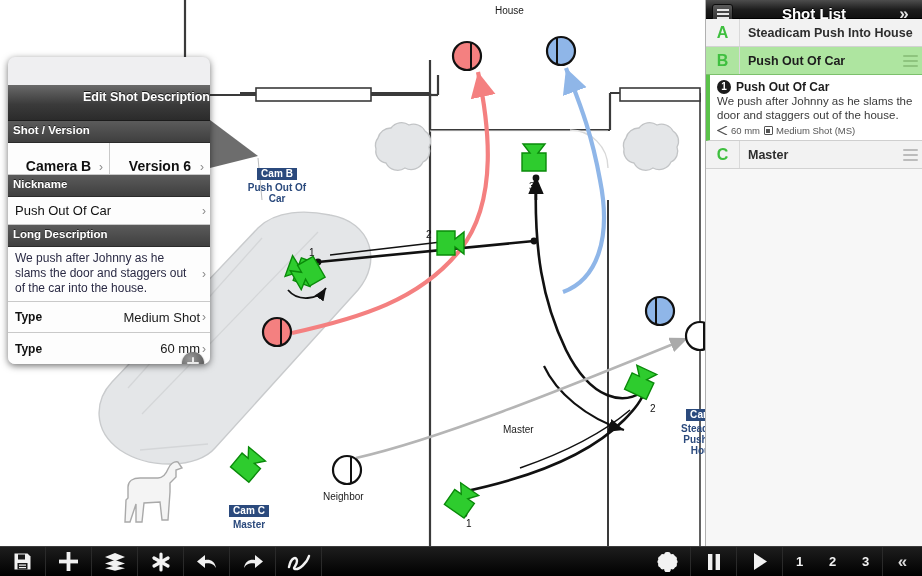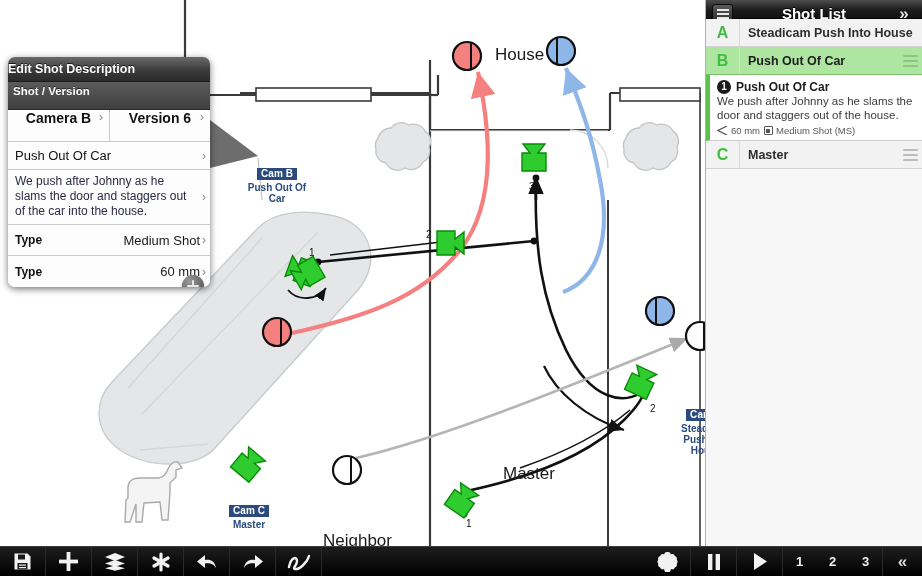--- a/index.html
+++ b/index.html
@@ -12,22 +12,22 @@
   #app { position: relative; width: 922px; height: 576px; background: #fff; }
 
   
   #map-canvas {
     position: absolute; left: 0; top: 0; width: 922px; height: 546px;
     background: #ffffff; overflow: hidden;
   }
   #map-svg { position: absolute; left: 0; top: 0; }
 
   .map-label {
-    position: absolute; font-size: 17px; color: #1a1a1a;
-    white-space: nowrap; font-family: "Liberation Sans", sans-serif; margin-top: 40px;
+    position: absolute; font-size: 10px; color: #1a1a1a;
+    white-space: nowrap; font-family: "Liberation Sans", sans-serif;
   }
   #label-house { left: 495px; top: 5px; }
   #label-walkway { left: 503px; top: 424px; }
   #label-neighbor { left: 323px; top: 491px; }
 
   
   .cam-tag { position: absolute; text-align: center; width: 74px; }
   .cam-tag .tag-name {
     display: inline-block; background: #2b4a7d; color: #ffffff;
     font-size: 10px; font-weight: bold; padding: 0 4px 1px 4px;
@@ -45,43 +45,44 @@
   
   #edit-panel {
     position: absolute; left: 8px; top: 57px; width: 202px;
     border-radius: 7px;
     background: #efeff1;
     box-shadow: 0 2px 7px rgba(0,0,0,.55);
     overflow: hidden;
     z-index: 40;
   }
   #panel-title {
-    height: 25px; line-height: 25px; text-align: left;
+    height: 36px; line-height: 25px; text-align: right;
     color: #fff; font-size: 12.5px; font-weight: bold;
     background: linear-gradient(#6a6a6a, #3b3b3b 55%, #2b2b2b);
     border-bottom: 1px solid #1b1b1b;
     text-shadow: 0 -1px 0 rgba(0,0,0,.7);
+    margin-top: 28px;
   }
   .sec-head {
-    height: 28px; line-height: 18px; padding-left: 5px;
+    height: 22px; line-height: 18px; padding-left: 5px;
     font-size: 11.5px; font-weight: bold; color: #fff;
     background: linear-gradient(#5b5b5b, #3f3f3f);
     text-shadow: 0 -1px 0 rgba(0,0,0,.6);
     border-bottom: 1px solid #2a2a2a;
   }
   .row {
     background: #fdfdfd; display: flex; align-items: center;
     border-bottom: 1px solid #c9c9c9; position: relative;
   }
   .row .chev {
     color: #8a8a8a; font-size: 12px; padding: 0 4px 0 2px; flex: 0 0 auto;
   }
   #row-shotversion { height: 32px; padding: 0; }
   .sv-cell {
-    flex: 1 1 50%; display: flex; align-items: flex-start; justify-content: center;
+    flex: 1 1 50%; display: flex; align-items: flex-end; justify-content: center;
     height: 100%; position: relative;
   }
   .sv-cell + .sv-cell { border-left: 1px solid #c9c9c9; }
   .sv-cell .sv-text { font-size: 14px; font-weight: bold; color: #111; }
   .sv-cell .chev { position: absolute; right: 2px; }
 
   #row-nickname { height: 28px; padding-left: 7px; }
   #nickname-value { font-size: 13px; color: #111; flex: 1 1 auto; }
 
   #row-longdesc { padding: 4px 0 5px 7px; align-items: flex-start; }
@@ -400,25 +401,27 @@
       <div class="sv-cell">
         <span class="sv-text">Camera B</span>
         <span class="chev">›</span>
       </div>
       <div class="sv-cell">
         <span class="sv-text">Version 6</span>
         <span class="chev">›</span>
       </div>
     </div>
 
+    <div class="sec-head">Nickname</div>
     <div class="row" id="row-nickname">
       <span id="nickname-value">Push Out Of Car</span>
       <span class="chev">›</span>
     </div>
 
+    <div class="sec-head">Long Description</div>
     <div class="row" id="row-longdesc">
       <span id="longdesc-value">We push after Johnny as he slams the door and staggers out of the car into the house.</span>
       <span class="chev">›</span>
     </div>
 
     <div class="row kv-row" id="row-type">
       <span class="kv-key">Type</span>
       <span class="kv-val">Medium Shot</span>
       <span class="chev">›</span>
     </div>

